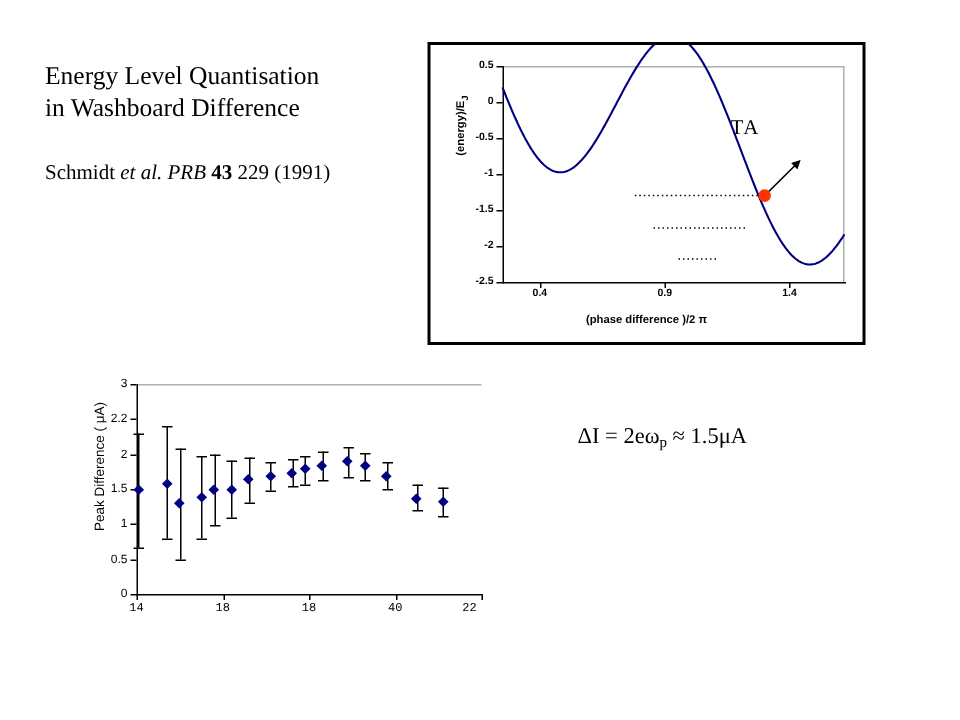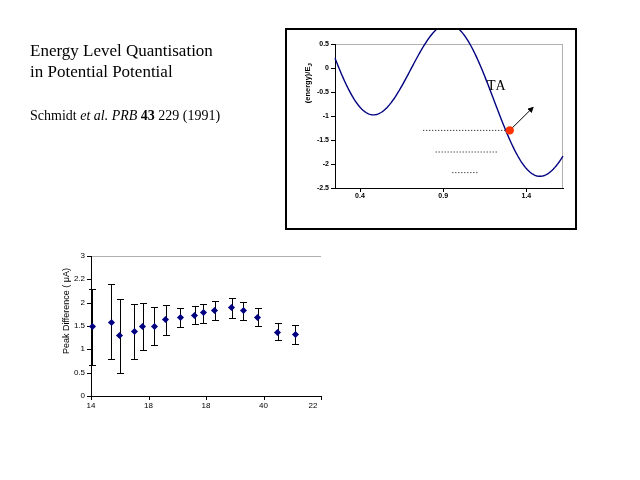--- a/index.html
+++ b/index.html
@@ -191,21 +191,21 @@
   }
   .sc-ytick-mark {
     position: absolute;
     width: 4px;
     height: 1px;
     background: #000000;
   }
   .sc-xtick-label {
     position: absolute;
     top: 153px;
-    font-family: Liberation Sans, sans-serif;
+    font-family: Liberation Mono, monospace;
     font-size: 8px;
     color: #000000;
     white-space: nowrap;
     text-align: center;
   }
   .sc-xtick-mark {
     position: absolute;
     top: 148px;
     width: 1px;
     height: 4px;
@@ -277,21 +277,21 @@
     vertical-align: baseline;
     position: relative;
     top: 3px;
   }
 </style>
 </head>
 <body>
 
 <div id="title-block">
   <div class="title-line">Energy Level Quantisation</div>
-  <div class="title-line">in Potential Potential</div>
+  <div class="title-line">in Washboard Difference</div>
 </div>
 
 <div id="citation"><span>Schmidt </span><span class="ital">et al.</span><span class="ital"> PRB </span><span class="bold">43</span><span> 229 (1991)</span></div>
 
 <div id="washboard-frame">
 
   <div id="washboard-plotarea"></div>
   <div id="washboard-axis-v"></div>
   <div id="washboard-axis-h"></div>
 
@@ -332,20 +332,21 @@
         <polygon points="0 0, 6 3, 0 6" fill="#000000"></polygon>
       </marker>
     </defs>
     <line id="wb-arrow" stroke="#000000" stroke-width="1" marker-end="url(#arrowhead)" x1="222.74452554744525" y1="100.39999999999999" x2="246.04379562043795" y2="77.35999999999999"></line>
     <circle id="wb-marker" r="4.2" fill="#FF3300" cx="222.74452554744525" cy="100.39999999999999"></circle>
   </svg>
 
   <div id="ta-label">TA</div>
 
   <div id="washboard-ylabel"><span>(energy)/E</span><sub style="font-size:6px;">J</sub></div>
+  <div id="washboard-xlabel">(phase difference )/2 π</div>
 </div>
 
 <div id="scatter-wrap">
   <div id="scatter-plotarea"></div>
   <div id="scatter-axis-v"></div>
   <div id="scatter-axis-h"></div>
 
   <div id="sc-yticks">
       <div class="sc-ytick-label" style="top: 143px; left: 0px; width: 40px;">0</div>
       <div class="sc-ytick-mark" style="top: 148px; left: 42px;"></div>
@@ -470,13 +471,14 @@
         <div class="errbar-cap" style="top: 76.6px;"></div>
         <div class="errbar-cap" style="top: 95.7333px;"></div>
         <div class="errbar-marker" style="top: 83.9px; background: rgb(0, 0, 128);"></div>
       </div>
     </div>
 
   <div id="scatter-ylabel">Peak Difference (  μA)</div>
 </div>
 
 <div id="equations">
+  <div class="eq-line"><span>ΔI = 2eω</span><sub>p</sub><span> ≈ 1.5μA</span></div>
 </div>
 
 </body></html>

